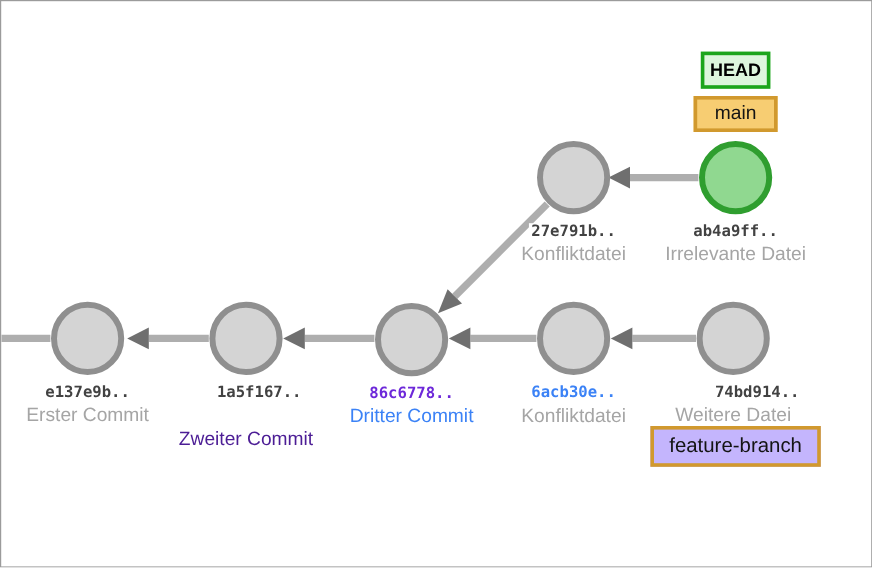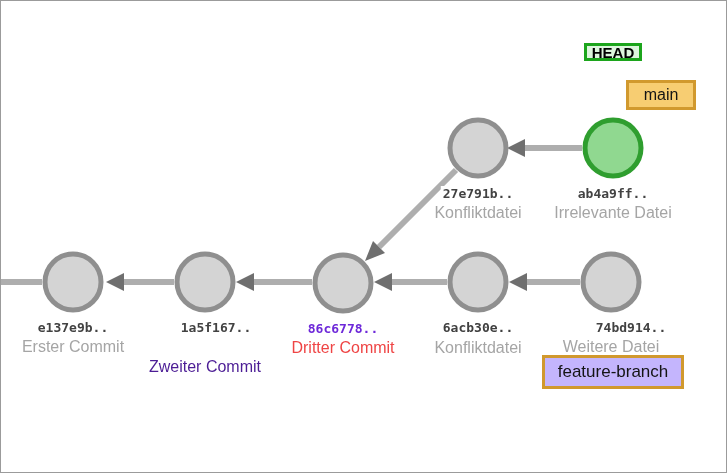--- a/index.html
+++ b/index.html
@@ -37,21 +37,21 @@
   }
   .badge {
     position: absolute;
     box-sizing: border-box;
     display: flex;
     align-items: center;
     justify-content: center;
     border: 3px solid;
     white-space: nowrap;
   }
-  .badge-head   { left: 583px; top: 42px;  width: 58px;  height: 18px; font-size: 15px; font-weight: bold; }
+  .badge-head   { left: 583px; top: 42px;  width: 58px;  height: 31px; font-size: 15px; font-weight: bold; }
   .badge-main   { left: 577px; top: 79px;  width: 70px;  height: 30px; font-size: 16px; }
   .badge-feature{ left: 541px; top: 354px; width: 142px; height: 34px; font-size: 17px; }
 </style>
 </head>
 <body>
 
 <div class="stage">
 
   <svg class="graph-svg" width="727" height="473" viewBox="0 0 727 473">
 
@@ -85,32 +85,32 @@
       <circle cx="477" cy="281" r="28" stroke-width="5" fill="#d4d4d4" stroke="#8f8f8f"></circle>
       <circle cx="610" cy="281" r="28" stroke-width="5" fill="#d4d4d4" stroke="#8f8f8f"></circle>
       <circle cx="477" cy="147" r="28" stroke-width="5" fill="#d4d4d4" stroke="#8f8f8f"></circle>
       <circle cx="612" cy="147" r="28" stroke-width="5" fill="#90d890" stroke="#2f9e2f"></circle>
     </g>
   </svg>
 
   <div class="hash" style="left: 72px; top: 319px; color: rgb(66, 66, 66);">e137e9b..</div>
   <div class="hash" style="left: 204px; top: 319px; color: rgb(66, 66, 66); margin-left: 11px;">1a5f167..</div>
   <div class="hash" style="left: 342px; top: 320px; color: #6d28d9;">86c6778..</div>
-  <div class="hash" style="left: 477px; top: 319px; color: #404040;">6acb30e..</div>
+  <div class="hash" style="left: 477px; top: 319px; color: #3b82f6;">6acb30e..</div>
   <div class="hash" style="left: 630px; top: 319px; color: rgb(66, 66, 66);">74bd914..</div>
   <div class="hash" style="left: 477px; top: 185px; color: rgb(66, 66, 66);">27e791b..</div>
   <div class="hash" style="left: 612px; top: 185px; color: rgb(66, 66, 66);">ab4a9ff..</div>
 
   <div class="msg" style="left: 72px; top: 336px; color: rgb(165, 165, 165);">Erster Commit</div>
   <div class="msg" style="left: 204px; top: 356px; color: #4c1d95;">Zweiter Commit</div>
-  <div class="msg" style="left: 342px; top: 337px; color: #ef4444;">Dritter Commit</div>
+  <div class="msg" style="left: 342px; top: 337px; color: #3b82f6;">Dritter Commit</div>
   <div class="msg" style="left: 477px; top: 337px; color: rgb(165, 165, 165);">Konfliktdatei</div>
   <div class="msg" style="left: 610px; top: 336px; color: rgb(165, 165, 165);">Weitere Datei</div>
   <div class="msg" style="left: 477px; top: 202px; color: rgb(165, 165, 165);">Konfliktdatei</div>
   <div class="msg" style="left: 612px; top: 202px; color: rgb(165, 165, 165);">Irrelevante Datei</div>
 
   <div class="badge badge-head" style="background-color: rgb(221, 246, 221); border-color: rgb(28, 165, 28); color: rgb(0, 0, 0);">HEAD</div>
 
-  <div class="badge badge-main" style="background-color: rgb(247, 205, 114); border-color: rgb(209, 153, 46); color: rgb(20, 20, 20); margin-left: 48px;">main</div>
+  <div class="badge badge-main" style="background-color: rgb(247, 205, 114); border-color: rgb(209, 153, 46); color: rgb(20, 20, 20);">main</div>
 
   <div class="badge badge-feature" style="background-color: #c4b5fd; border-color: rgb(209, 153, 46); color: rgb(20, 20, 20);">feature-branch</div>
 
 </div>
 
 </body></html>

